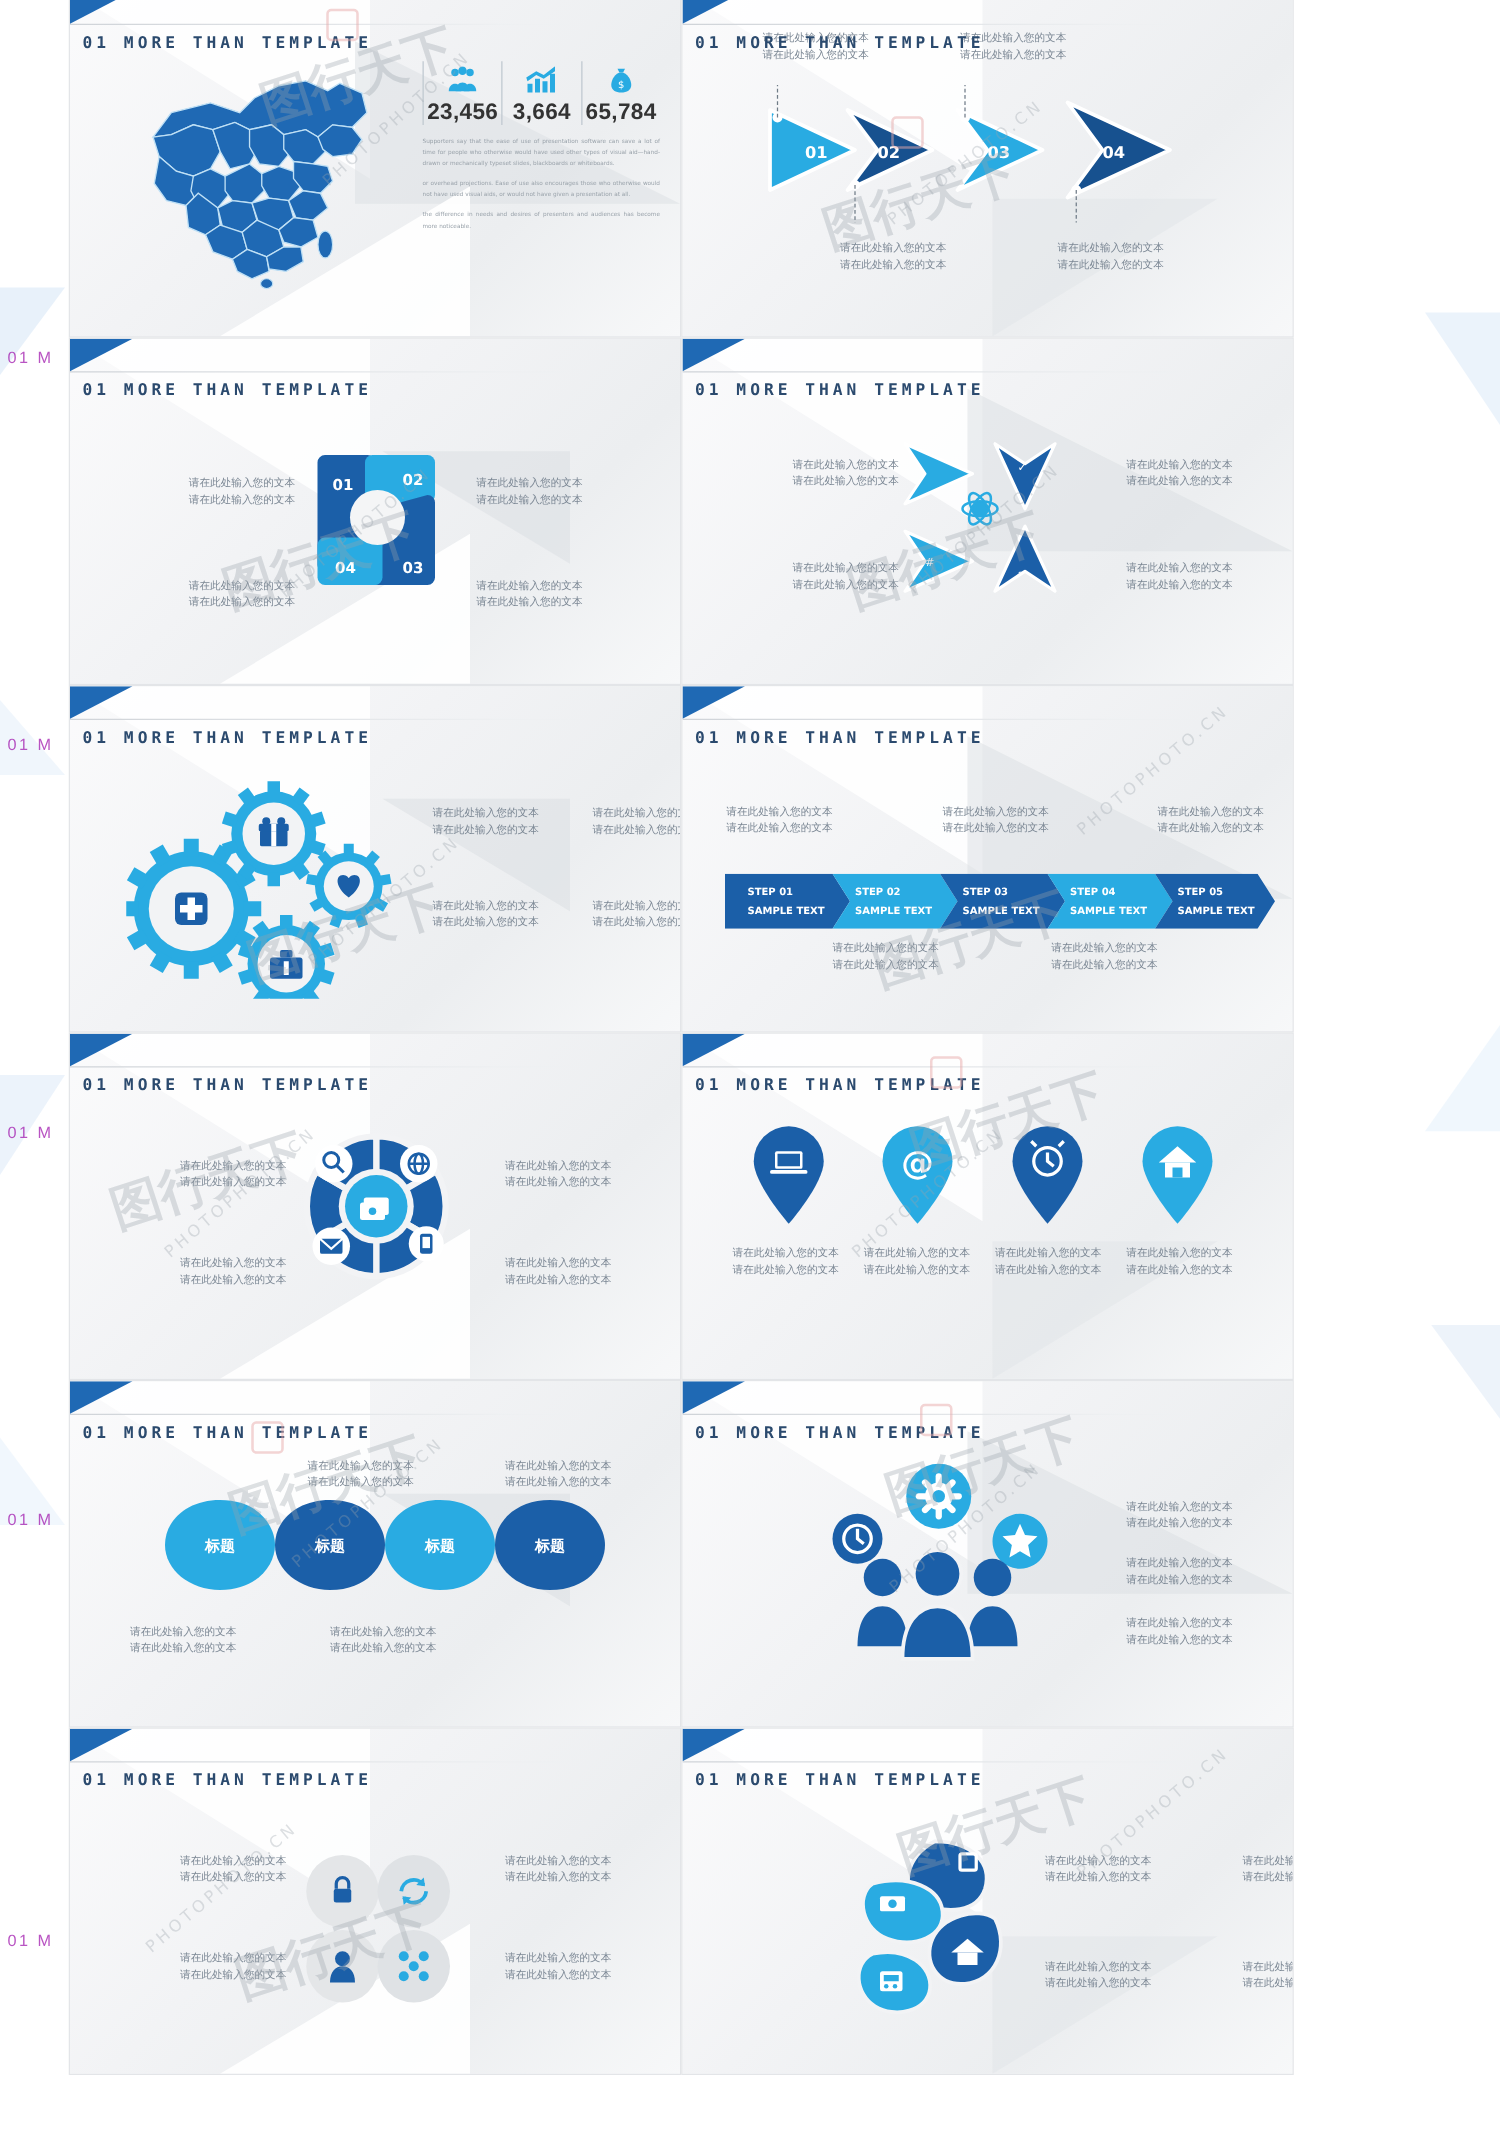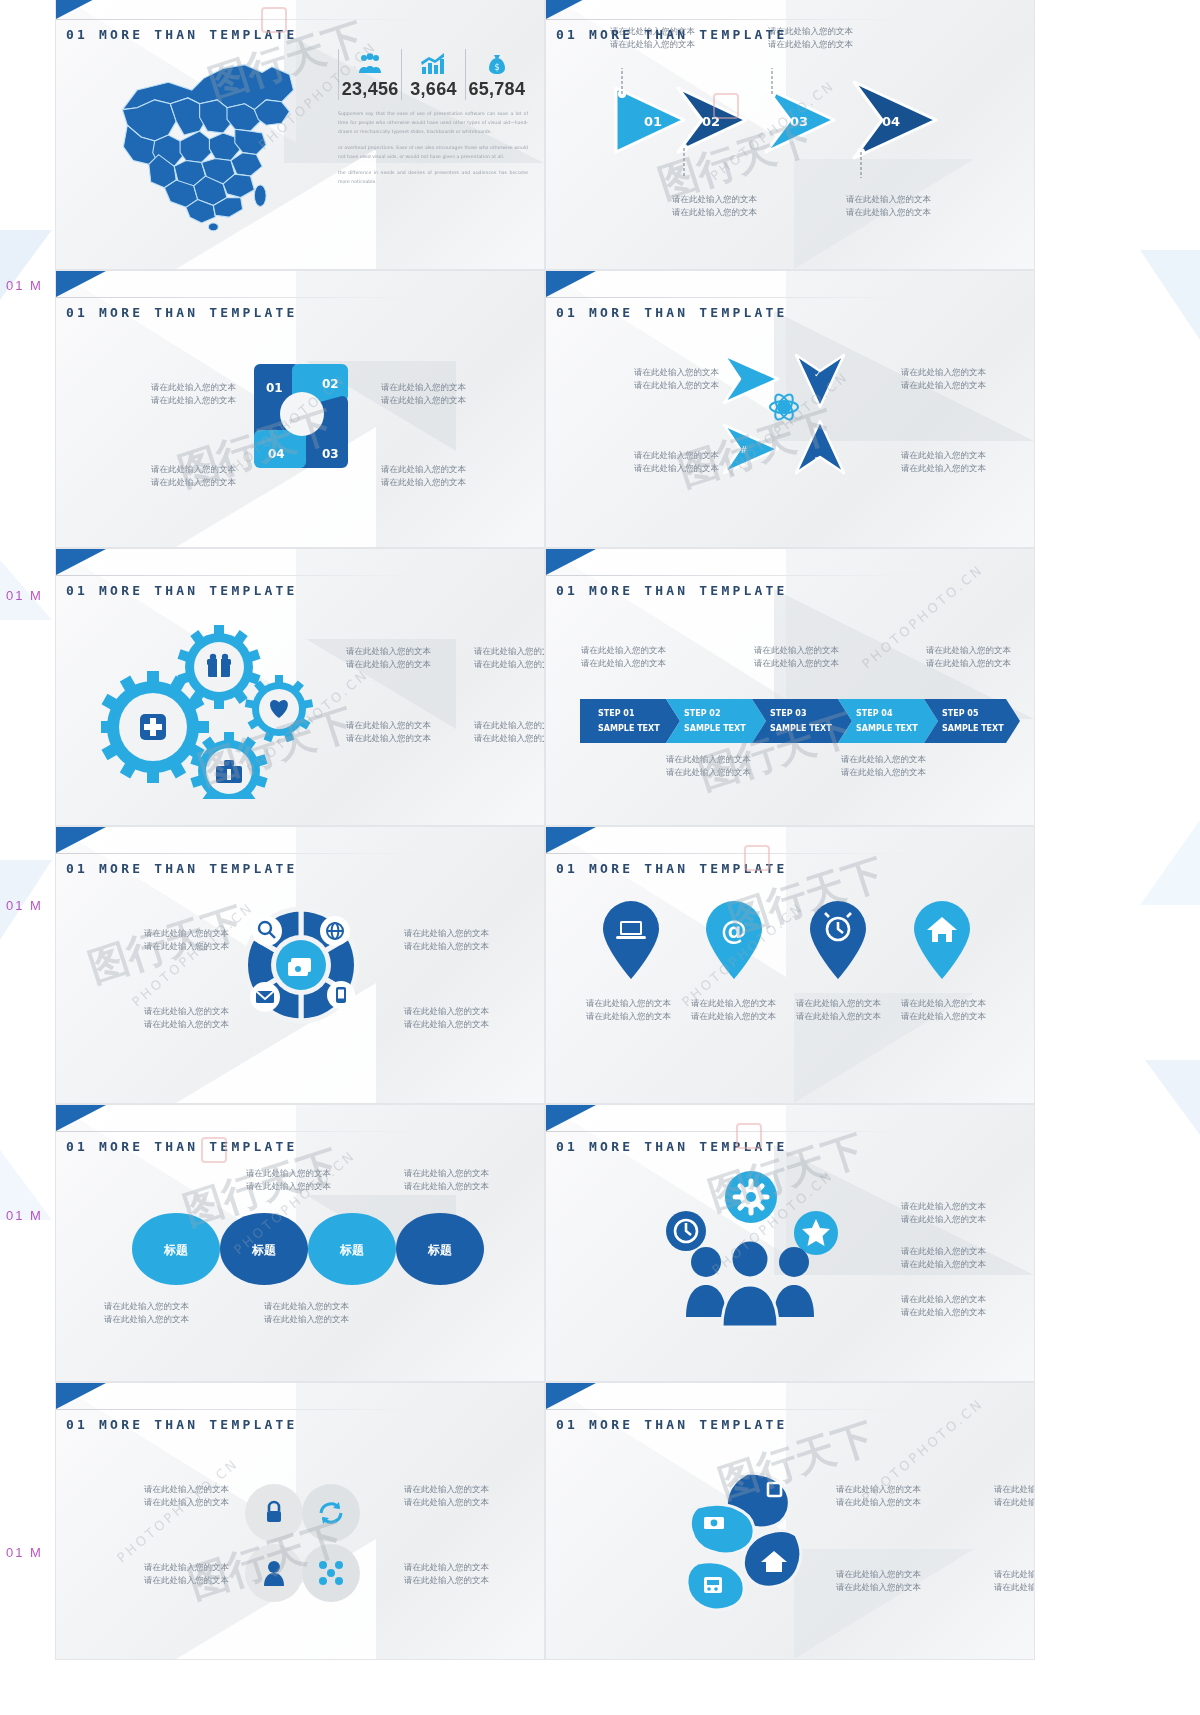--- a/index.html
+++ b/index.html
@@ -91,21 +91,21 @@
   
   .steps{ position:absolute; left:14px; top:150px; height:42px; z-index:4; display:flex;margin-left:20px;}
 
   
   .ring{ position:absolute; left:175px; top:68px; width:140px; height:140px; z-index:3;}
 
   
   .pins{ position:absolute; left:40px; top:72px; width:410px; height:85px; z-index:3; display:flex; justify-content:space-around;}
 
   
-  .petals{ position:absolute; left:60px; top:104px; width:370px; height:80px; z-index:3;}
+  .petals{ position:absolute; left:60px; top:91px; width:370px; height:80px; z-index:3;}
 
   
   .people{ position:absolute; left:110px; top:62px; width:190px; height:165px; z-index:3;}
 
   
   .circs{ position:absolute; left:180px; top:95px; width:130px; height:130px; z-index:3;}
 
   
   .leaves{ position:absolute; left:130px; top:80px; width:150px; height:150px; z-index:3;}
 </style>

